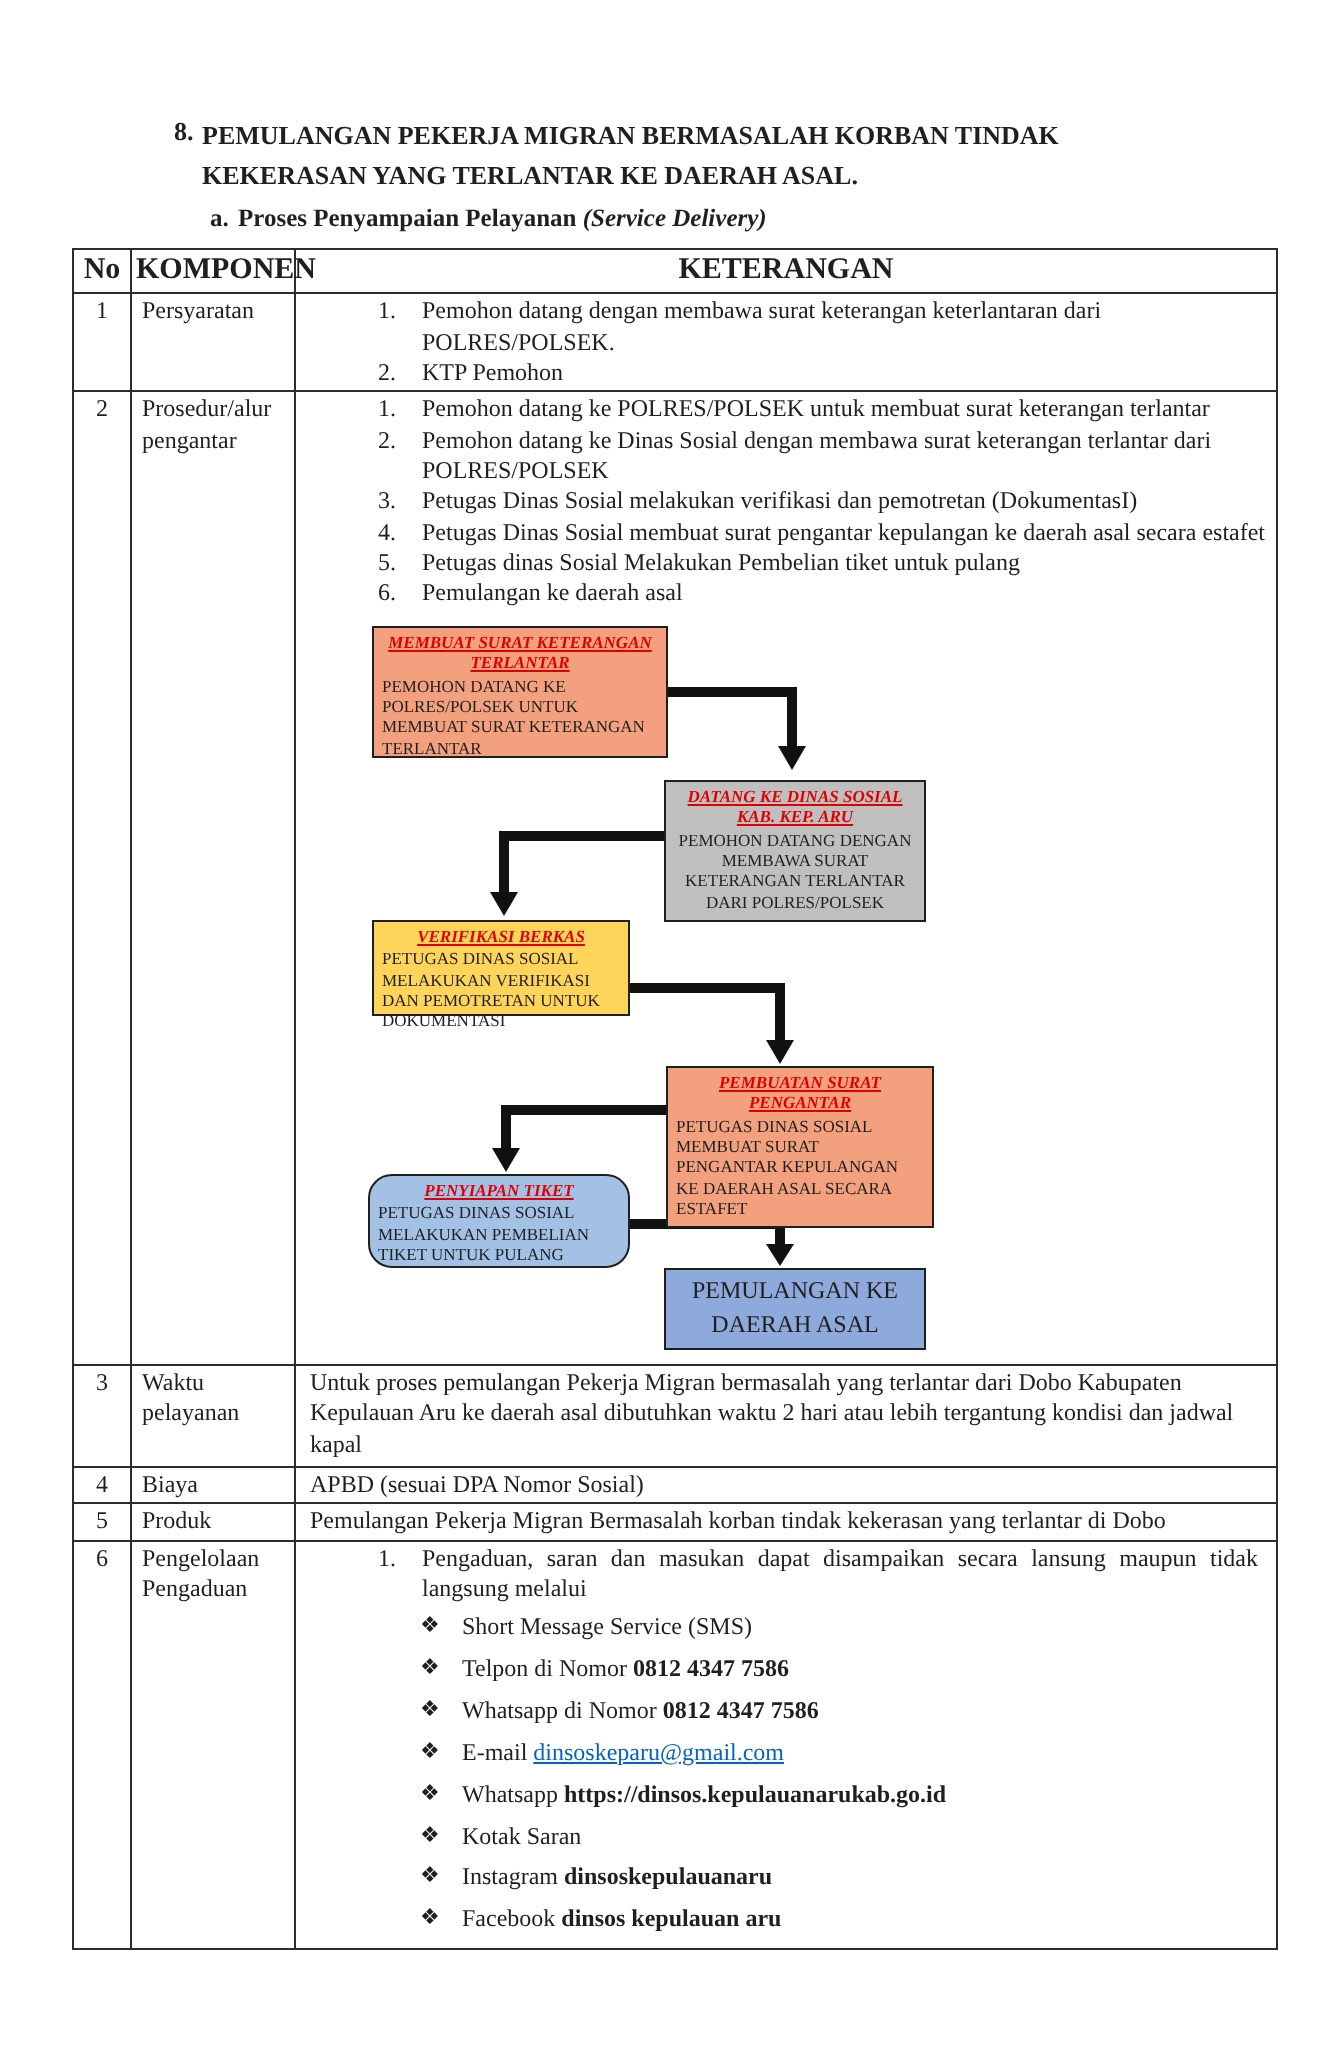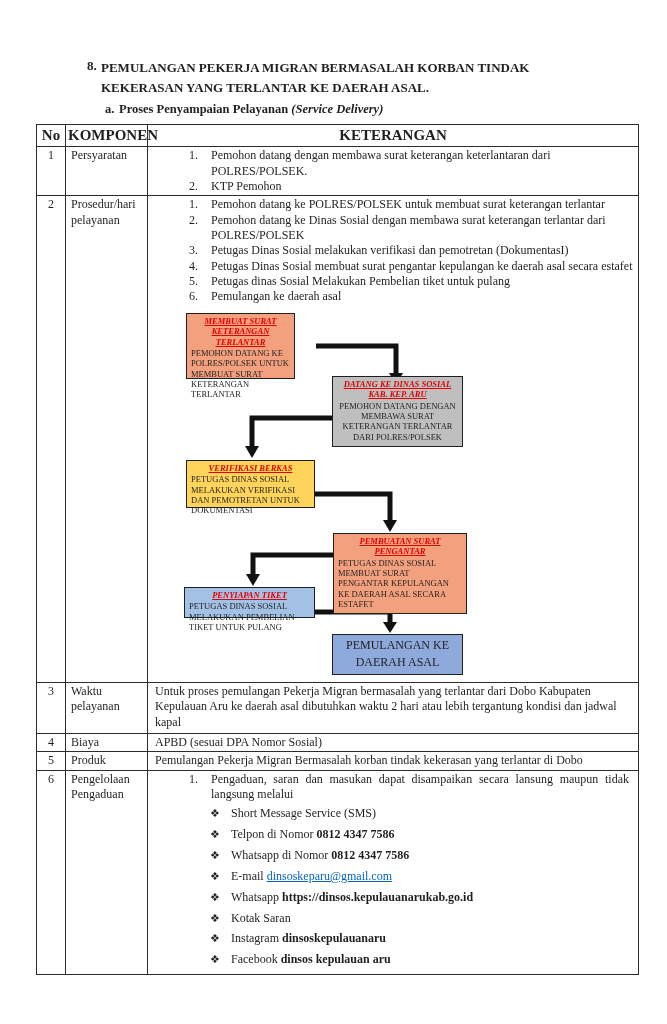--- a/index.html
+++ b/index.html
@@ -82,21 +82,21 @@
       <td>
         <ol class="hang">
           <li>Pemohon datang dengan membawa surat keterangan keterlantaran dari POLRES/POLSEK.</li>
           <li>KTP Pemohon</li>
         </ol>
       </td>
     </tr>
 
     <tr>
       <td class="no-cell">2</td>
-      <td>Prosedur/hari pelayanan</td>
+      <td>Prosedur/alur pengantar</td>
       <td>
         <ol class="hang">
           <li>Pemohon datang ke POLRES/POLSEK untuk membuat surat keterangan terlantar</li>
           <li>Pemohon datang ke Dinas Sosial dengan membawa surat keterangan terlantar dari POLRES/POLSEK</li>
           <li>Petugas Dinas Sosial melakukan verifikasi dan pemotretan (DokumentasI)</li>
           <li>Petugas Dinas Sosial membuat surat pengantar kepulangan ke daerah asal secara estafet</li>
           <li>Petugas dinas Sosial Melakukan Pembelian tiket untuk pulang</li>
           <li>Pemulangan ke daerah asal</li>
         </ol>
 
@@ -107,41 +107,41 @@
             <path d="M179,111 H99 V141" stroke="#111" stroke-width="5" fill="none"></path>
             <polygon points="92,139 106,139 99,151" fill="#111"></polygon>
             <path d="M162,187 H237 V215" stroke="#111" stroke-width="5" fill="none"></path>
             <polygon points="230,213 244,213 237,225" fill="#111"></polygon>
             <path d="M180,248 H100 V268" stroke="#111" stroke-width="5" fill="none"></path>
             <polygon points="93,267 107,267 100,279" fill="#111"></polygon>
             <path d="M162,305 H237 V316" stroke="#111" stroke-width="5" fill="none"></path>
             <polygon points="230,315 244,315 237,326" fill="#111"></polygon>
           </svg>
 
-          <div class="fbox" style="left: 33px; top: 6px; width: 109px; height: 66px; background: rgb(242, 160, 126);">
+          <div class="fbox" style="left: 33px; top: 6px; width: 148px; height: 66px; background: rgb(242, 160, 126);">
             <span class="ftitle" style="color: rgb(224, 0, 0);">MEMBUAT SURAT KETERANGAN TERLANTAR</span>
             <span class="fbody">PEMOHON DATANG KE POLRES/POLSEK UNTUK MEMBUAT SURAT KETERANGAN TERLANTAR</span>
           </div>
 
-          <div class="fbox center" style="left: 179px; top: 69px; width: 131px; height: 71px; background: rgb(191, 191, 191);">
+          <div class="fbox center" style="left: 179px; top: 83px; width: 131px; height: 71px; background: rgb(191, 191, 191);">
             <span class="ftitle" style="color: rgb(224, 0, 0);">DATANG KE DINAS SOSIAL KAB. KEP. ARU</span>
             <span class="fbody">PEMOHON DATANG DENGAN MEMBAWA SURAT KETERANGAN TERLANTAR DARI POLRES/POLSEK</span>
           </div>
 
           <div class="fbox" style="left: 33px; top: 153px; width: 129px; height: 48px; background: rgb(255, 212, 90);">
             <span class="ftitle" style="color: rgb(224, 0, 0);">VERIFIKASI BERKAS</span>
             <span class="fbody">PETUGAS DINAS SOSIAL MELAKUKAN VERIFIKASI DAN PEMOTRETAN UNTUK DOKUMENTASI</span>
           </div>
 
           <div class="fbox" style="left: 180px; top: 226px; width: 134px; height: 81px; background: rgb(242, 160, 126);">
             <span class="ftitle" style="color: rgb(224, 0, 0);">PEMBUATAN SURAT PENGANTAR</span>
             <span class="fbody">PETUGAS DINAS SOSIAL MEMBUAT SURAT PENGANTAR KEPULANGAN KE DAERAH ASAL SECARA ESTAFET</span>
           </div>
 
-          <div class="fbox" style="left: 31px; top: 280px; width: 131px; height: 31px; background: rgb(163, 193, 229);">
+          <div class="fbox" style="left: 31px; top: 280px; width: 131px; height: 47px; background: rgb(163, 193, 229); border-radius: 12px;">
             <span class="ftitle" style="color: rgb(224, 0, 0);">PENYIAPAN  TIKET</span>
             <span class="fbody">PETUGAS DINAS SOSIAL MELAKUKAN PEMBELIAN TIKET UNTUK PULANG</span>
           </div>
 
           <div class="fbox final" style="left: 179px; top: 327px; width: 131px; height: 41px; background: rgb(142, 169, 219);">
             <span class="fbody">PEMULANGAN KE DAERAH ASAL</span>
           </div>
         </div>
       </td>
     </tr>

